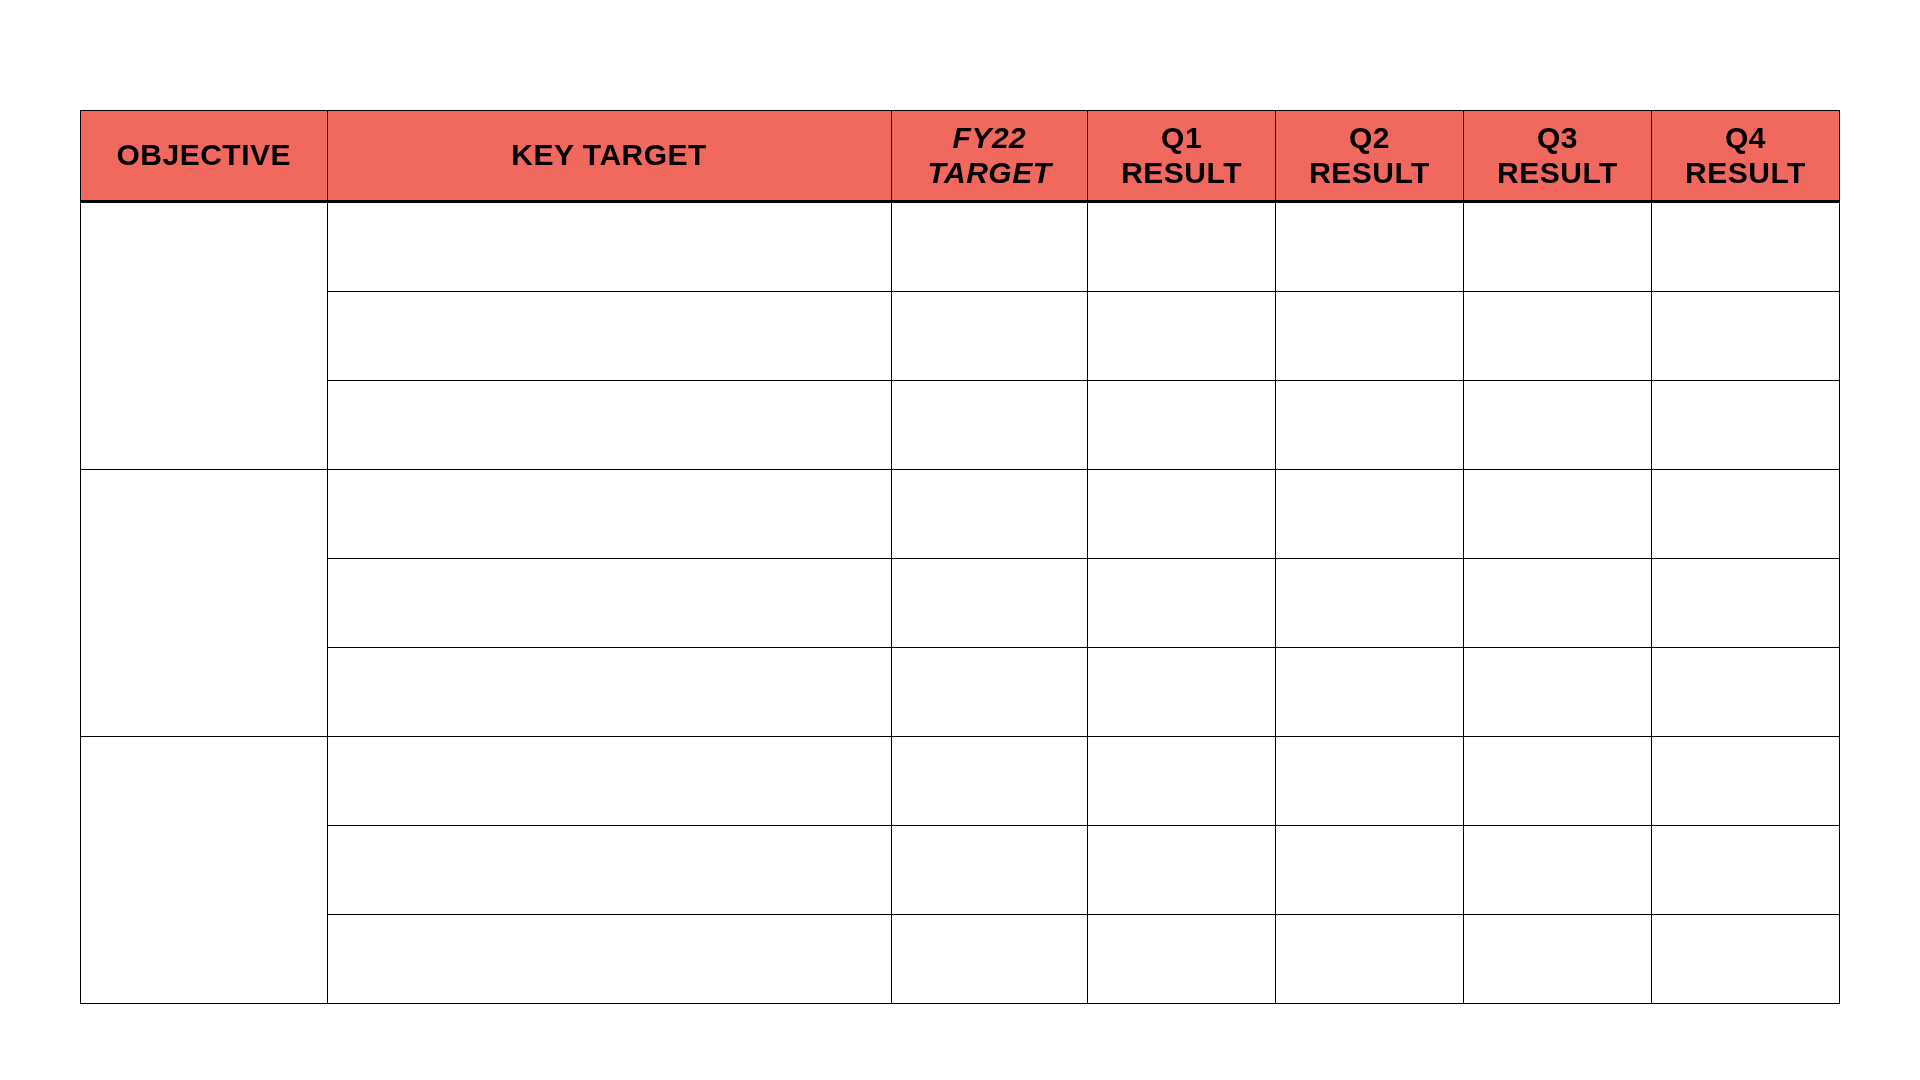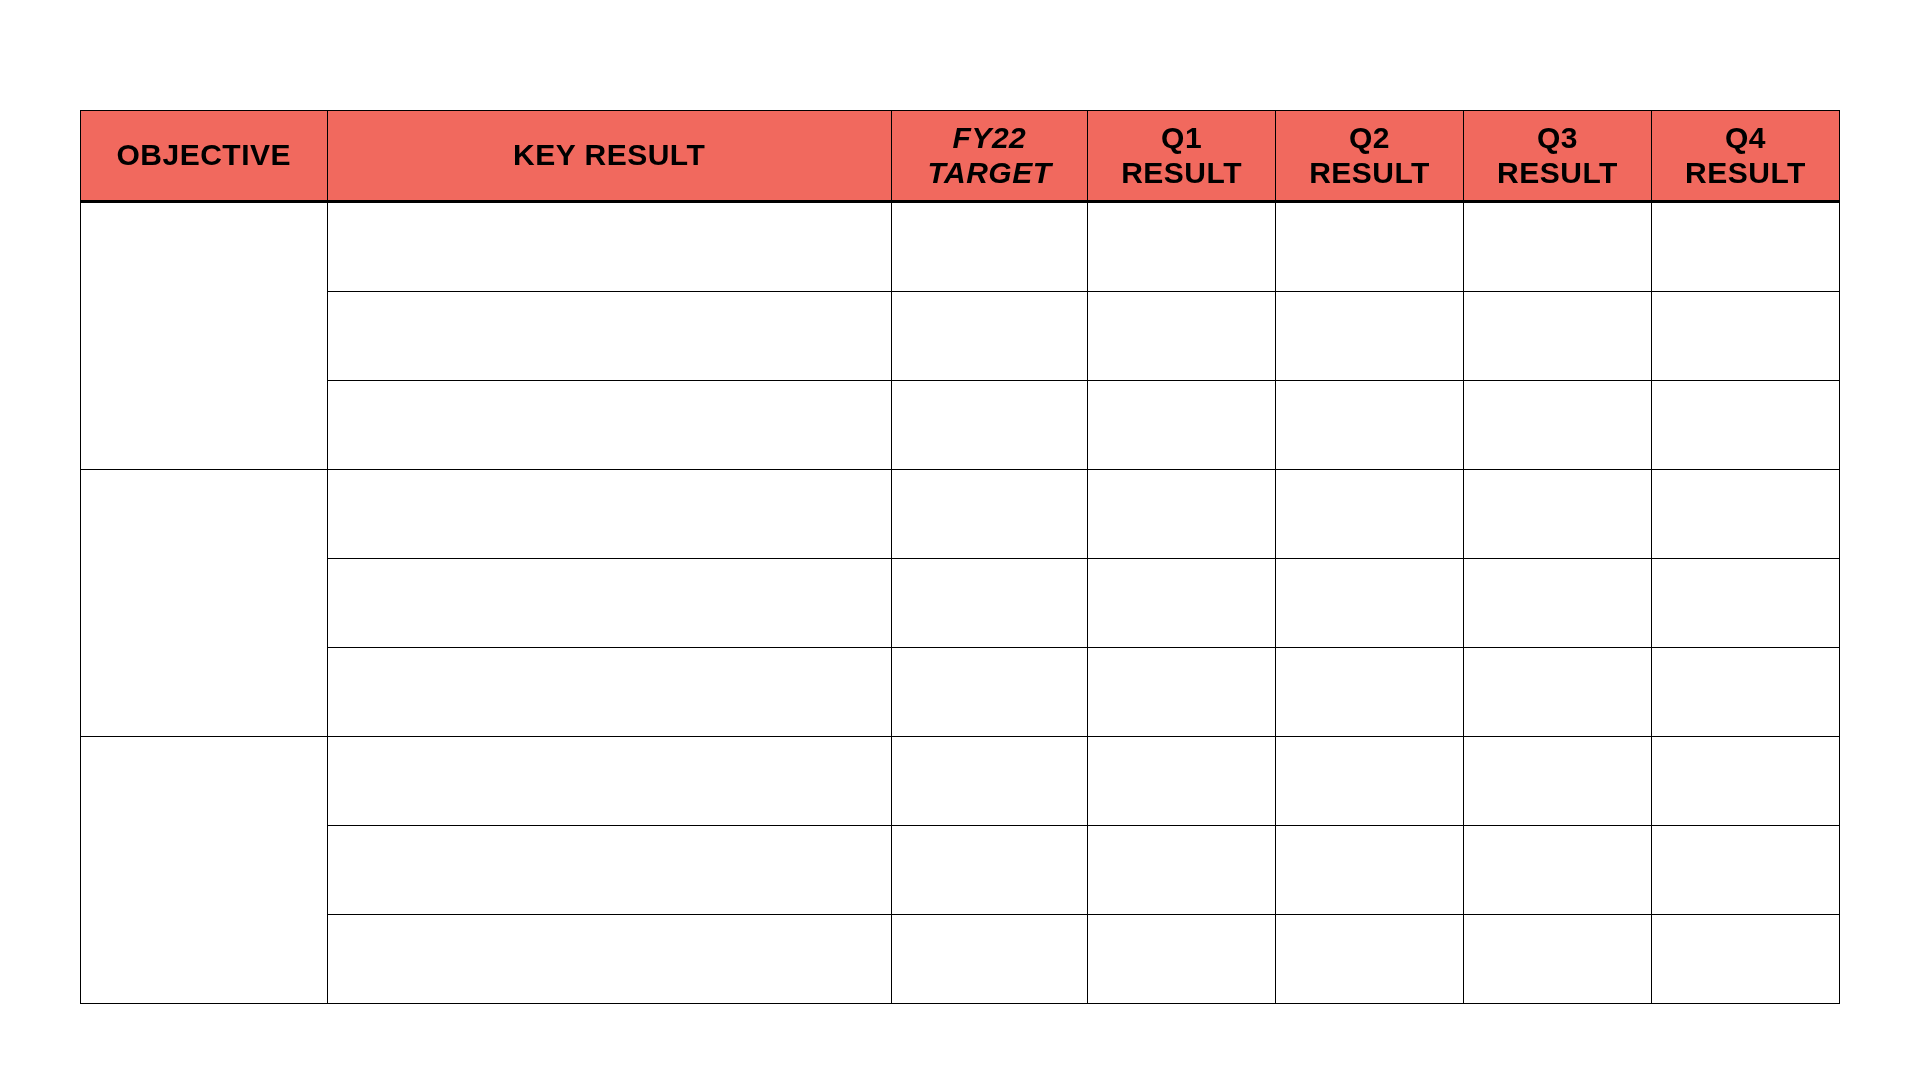--- a/index.html
+++ b/index.html
@@ -53,21 +53,21 @@
   th.col-q           { width: 10.5%; }
 </style>
 </head>
 <body>
 
 <div class="page">
   <table class="okr">
     <thead>
       <tr>
         <th class="col-objective">OBJECTIVE</th>
-        <th class="col-keyresults">KEY RESULT</th>
+        <th class="col-keyresults">KEY TARGET</th>
         <th class="col-target">FY22<br>TARGET</th>
         <th class="col-q">Q1<br>RESULT</th>
         <th class="col-q">Q2<br>RESULT</th>
         <th class="col-q">Q3<br>RESULT</th>
         <th class="col-q">Q4<br>RESULT</th>
       </tr>
     </thead>
     <tbody>
 
       <tr>

